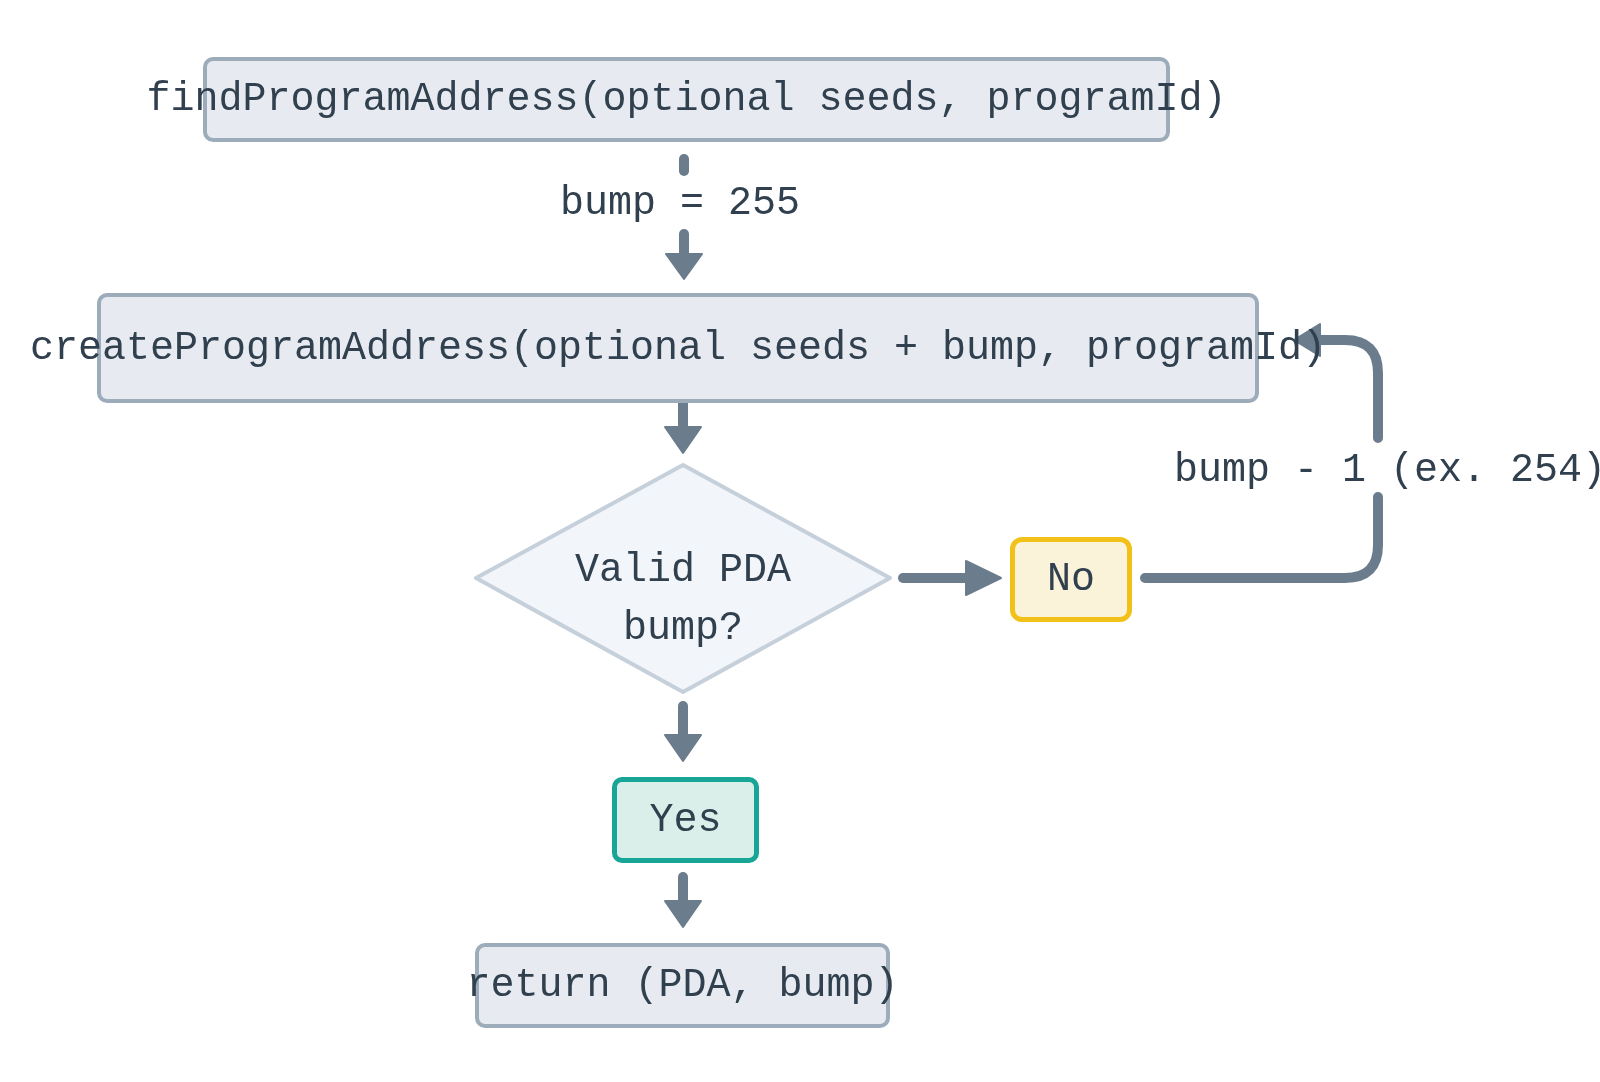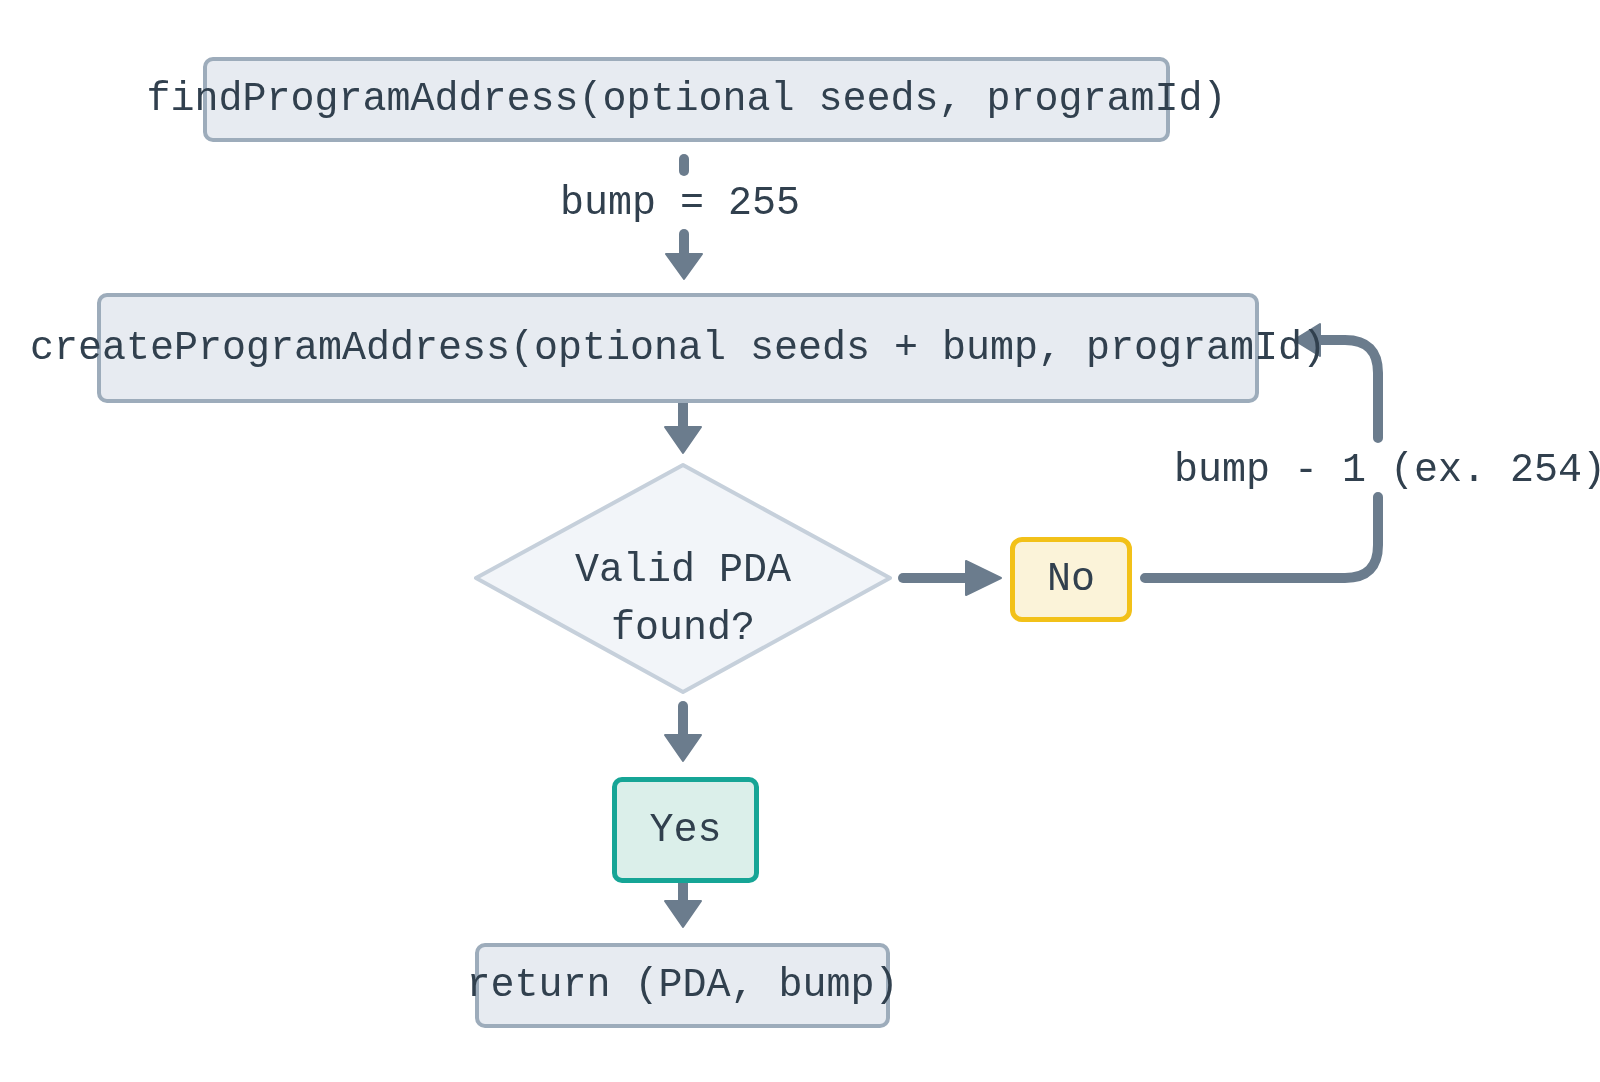--- a/index.html
+++ b/index.html
@@ -68,28 +68,28 @@
   <div class="node process" style="left:203px; top:57px; width:967px; height:85px;">
     <span>findProgramAddress(optional seeds, programId)</span>
   </div>
 
   <div class="node process" style="left:97px; top:293px; width:1162px; height:110px;">
     <span>createProgramAddress(optional seeds + bump, programId)</span>
   </div>
 
   <div class="decision-label">
     <div>Valid PDA</div>
-    <div>found?</div>
+    <div>bump?</div>
   </div>
 
   <div class="node outcome-no" style="left:1010px; top:537px; width:122px; height:85px;">
     <span>No</span>
   </div>
 
-  <div class="node outcome-yes" style="left:612px; top:777px; width:147px; height:106px;">
+  <div class="node outcome-yes" style="left:612px; top:777px; width:147px; height:86px;">
     <span>Yes</span>
   </div>
 
   <div class="node process" style="left:475px; top:943px; width:415px; height:85px;">
     <span>return (PDA, bump)</span>
   </div>
 
   <div class="edge-label" style="left:480px; top:181px; width:400px;">bump = 255</div>
 
   <div class="edge-label" style="left:1140px; top:448px; width:500px;">bump - 1 (ex. 254)</div>

